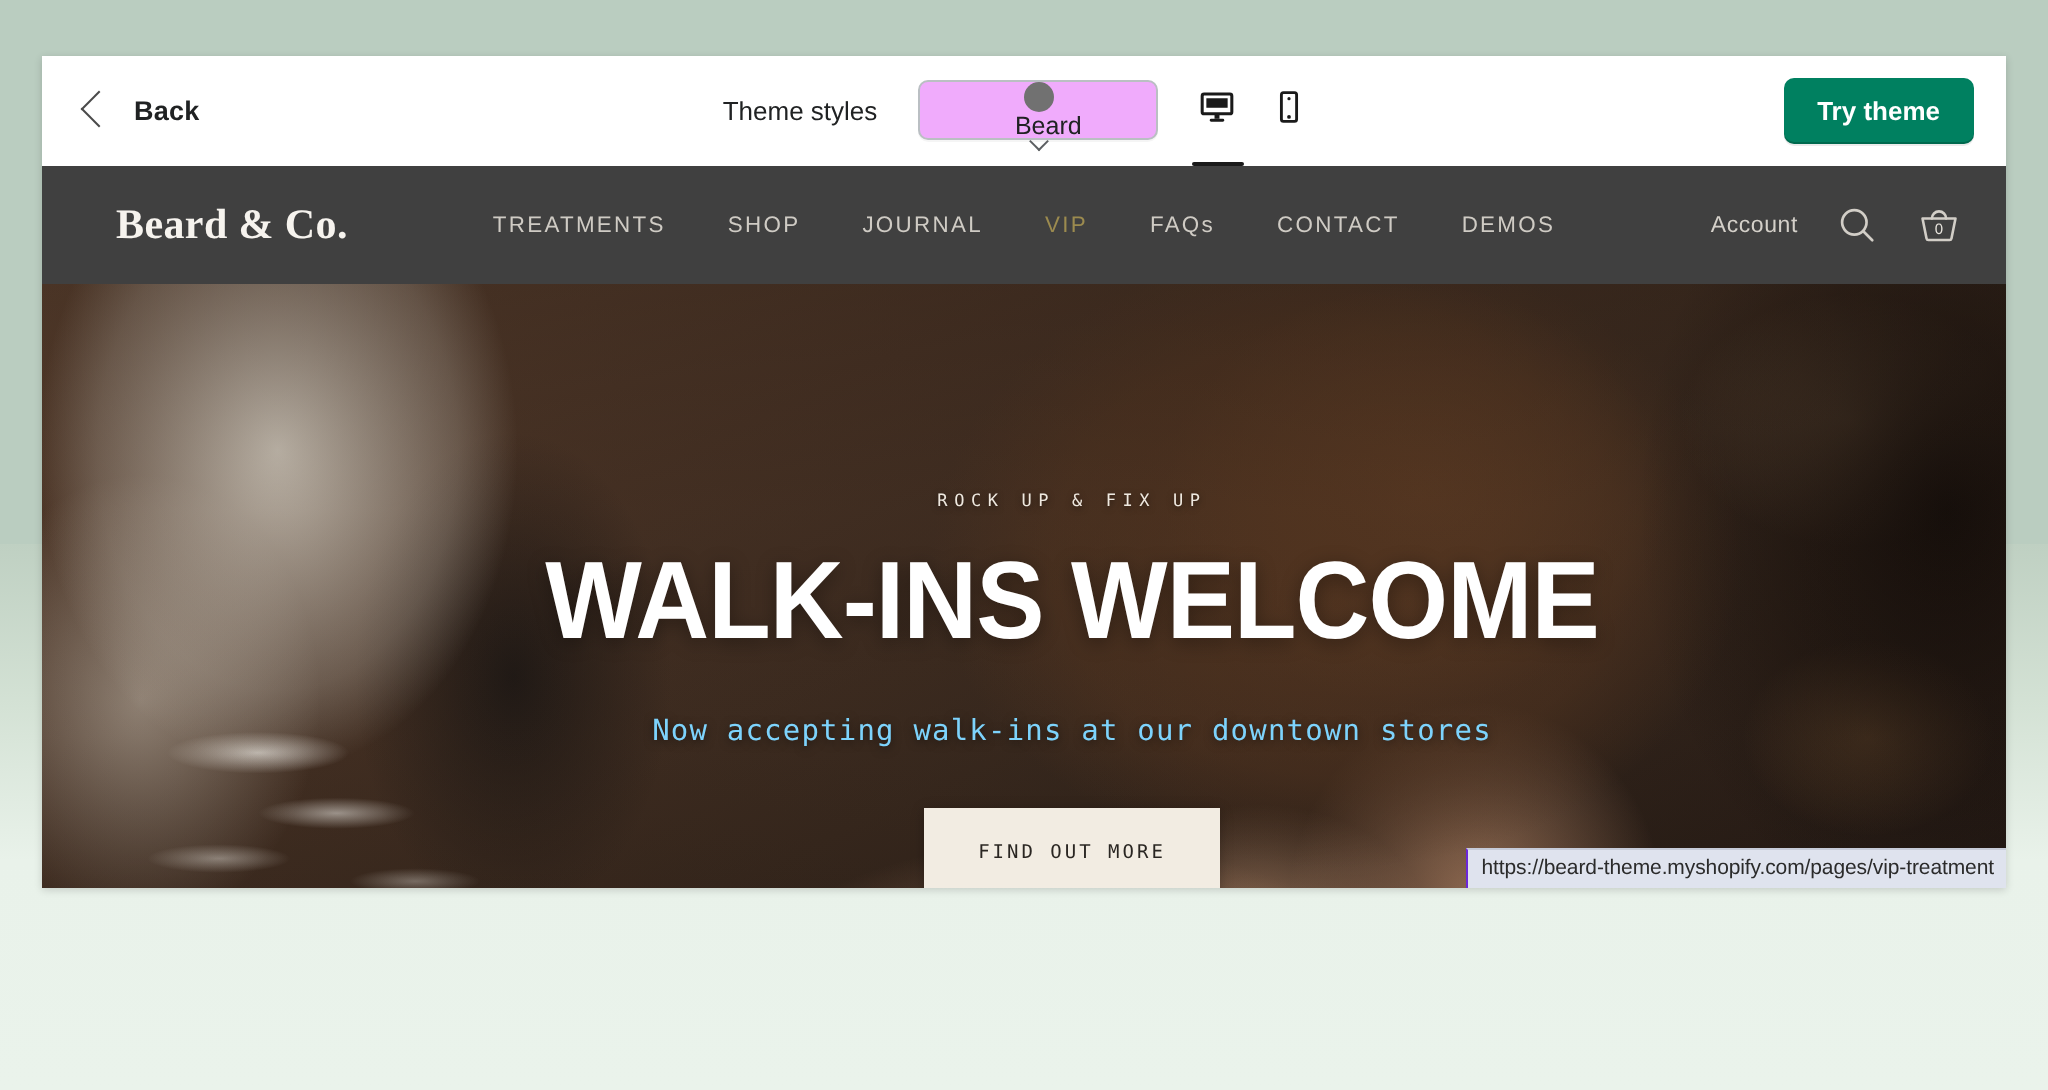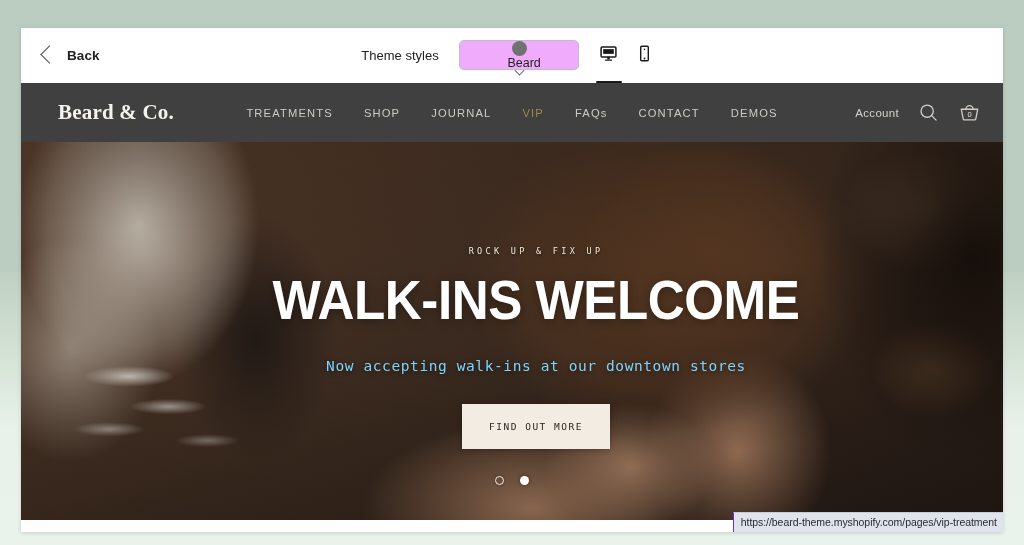--- a/index.html
+++ b/index.html
@@ -22,21 +22,21 @@
     left: 0; top: 272px;
     width: 1024px; height: 273px;
     background: linear-gradient(180deg, #c3d3c5 0%, #dfead f 40%, #e9f2ea 62%, #e9f2ea 100%);
     background: linear-gradient(180deg, #bfd0c2 0%, #d4e2d5 30%, #e9f2ea 58%, #eaf3eb 100%);
   }
 
   
   .preview-window {
     position: absolute;
     left: 21px; top: 28px;
-    width: 982px; height: 504px;
+    width: 982px; height: 416px;
     background: #ffffff;
     box-shadow: 0 1px 4px rgba(0,0,0,0.16);
     overflow: hidden;
   }
 
   
   .toolbar {
     position: relative;
     height: 55px;
     background: #ffffff;
@@ -387,20 +387,21 @@
         <div class="view-btn">
           <svg width="19" height="19" viewBox="0 0 20 20">
             <rect x="6" y="2.4" width="8" height="15.2" rx="1.1" fill="none" stroke="#1a1a1a" stroke-width="1.5"></rect>
             <circle cx="10" cy="5.6" r="0.85" fill="#1a1a1a"></circle>
             <rect x="9" y="14.2" width="2" height="2" rx="1" fill="#1a1a1a"></rect>
           </svg>
         </div>
       </div>
     </div>
 
+    <button class="try-theme-btn">Try theme</button>
   </div>
 
   <div class="site-header">
     <div class="brand">Beard &amp; Co.</div>
 
     <nav class="site-nav">
       <a class="nav-link">TREATMENTS</a>
       <a class="nav-link">SHOP</a>
       <a class="nav-link">JOURNAL</a>
       <a class="nav-link accent">VIP</a>

